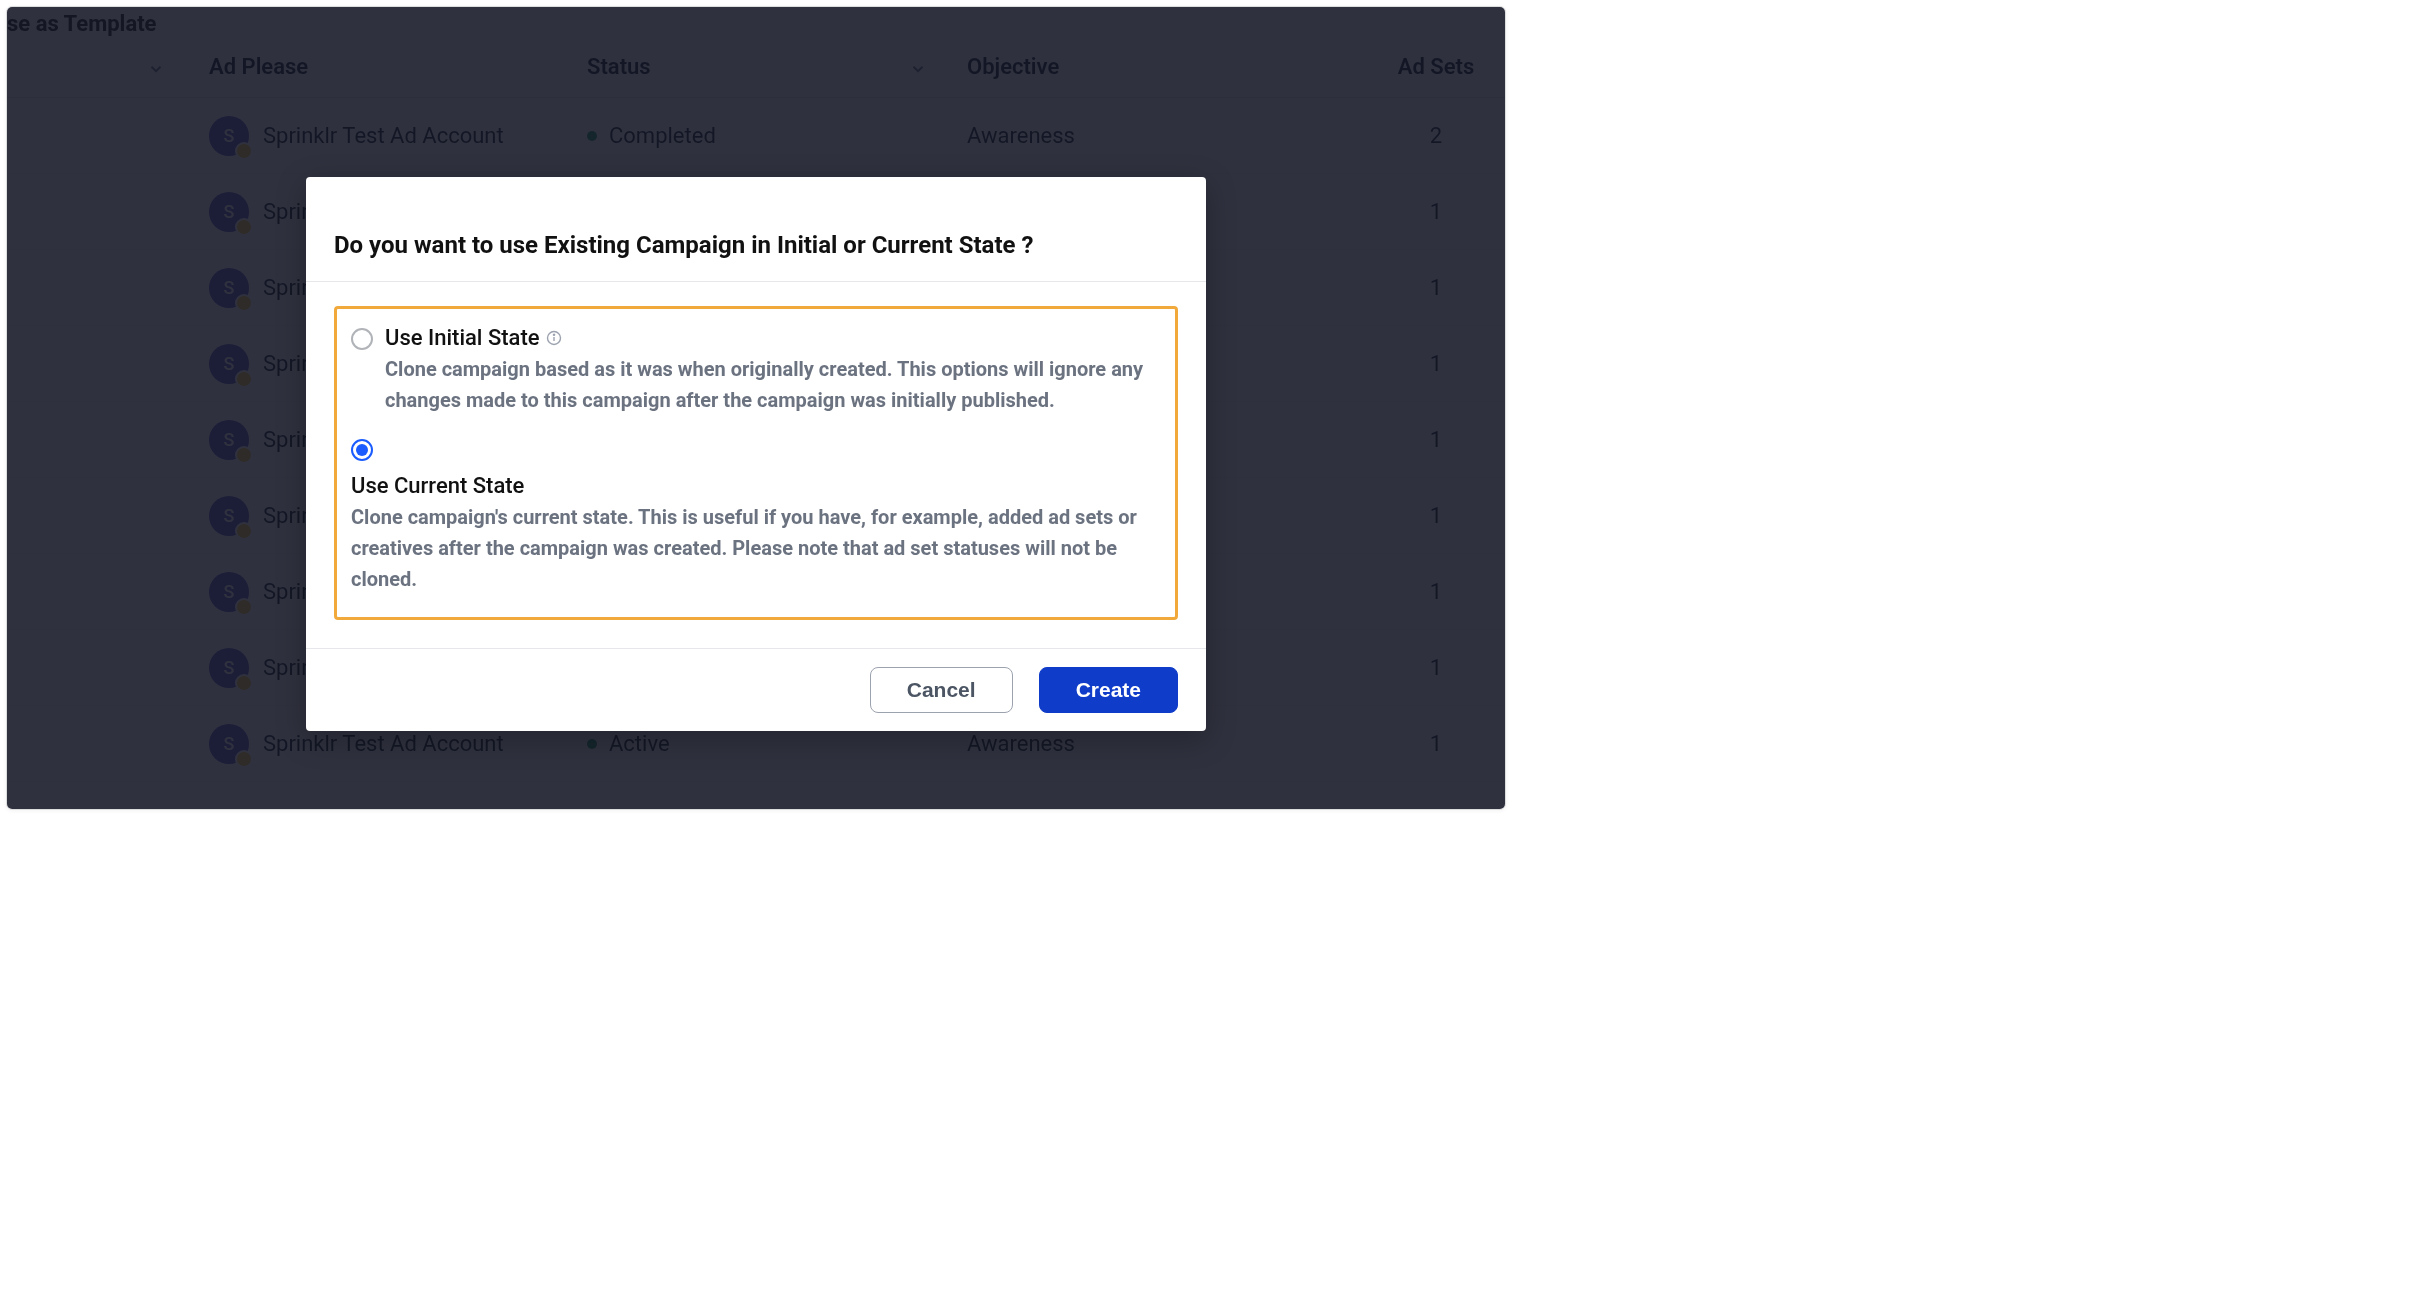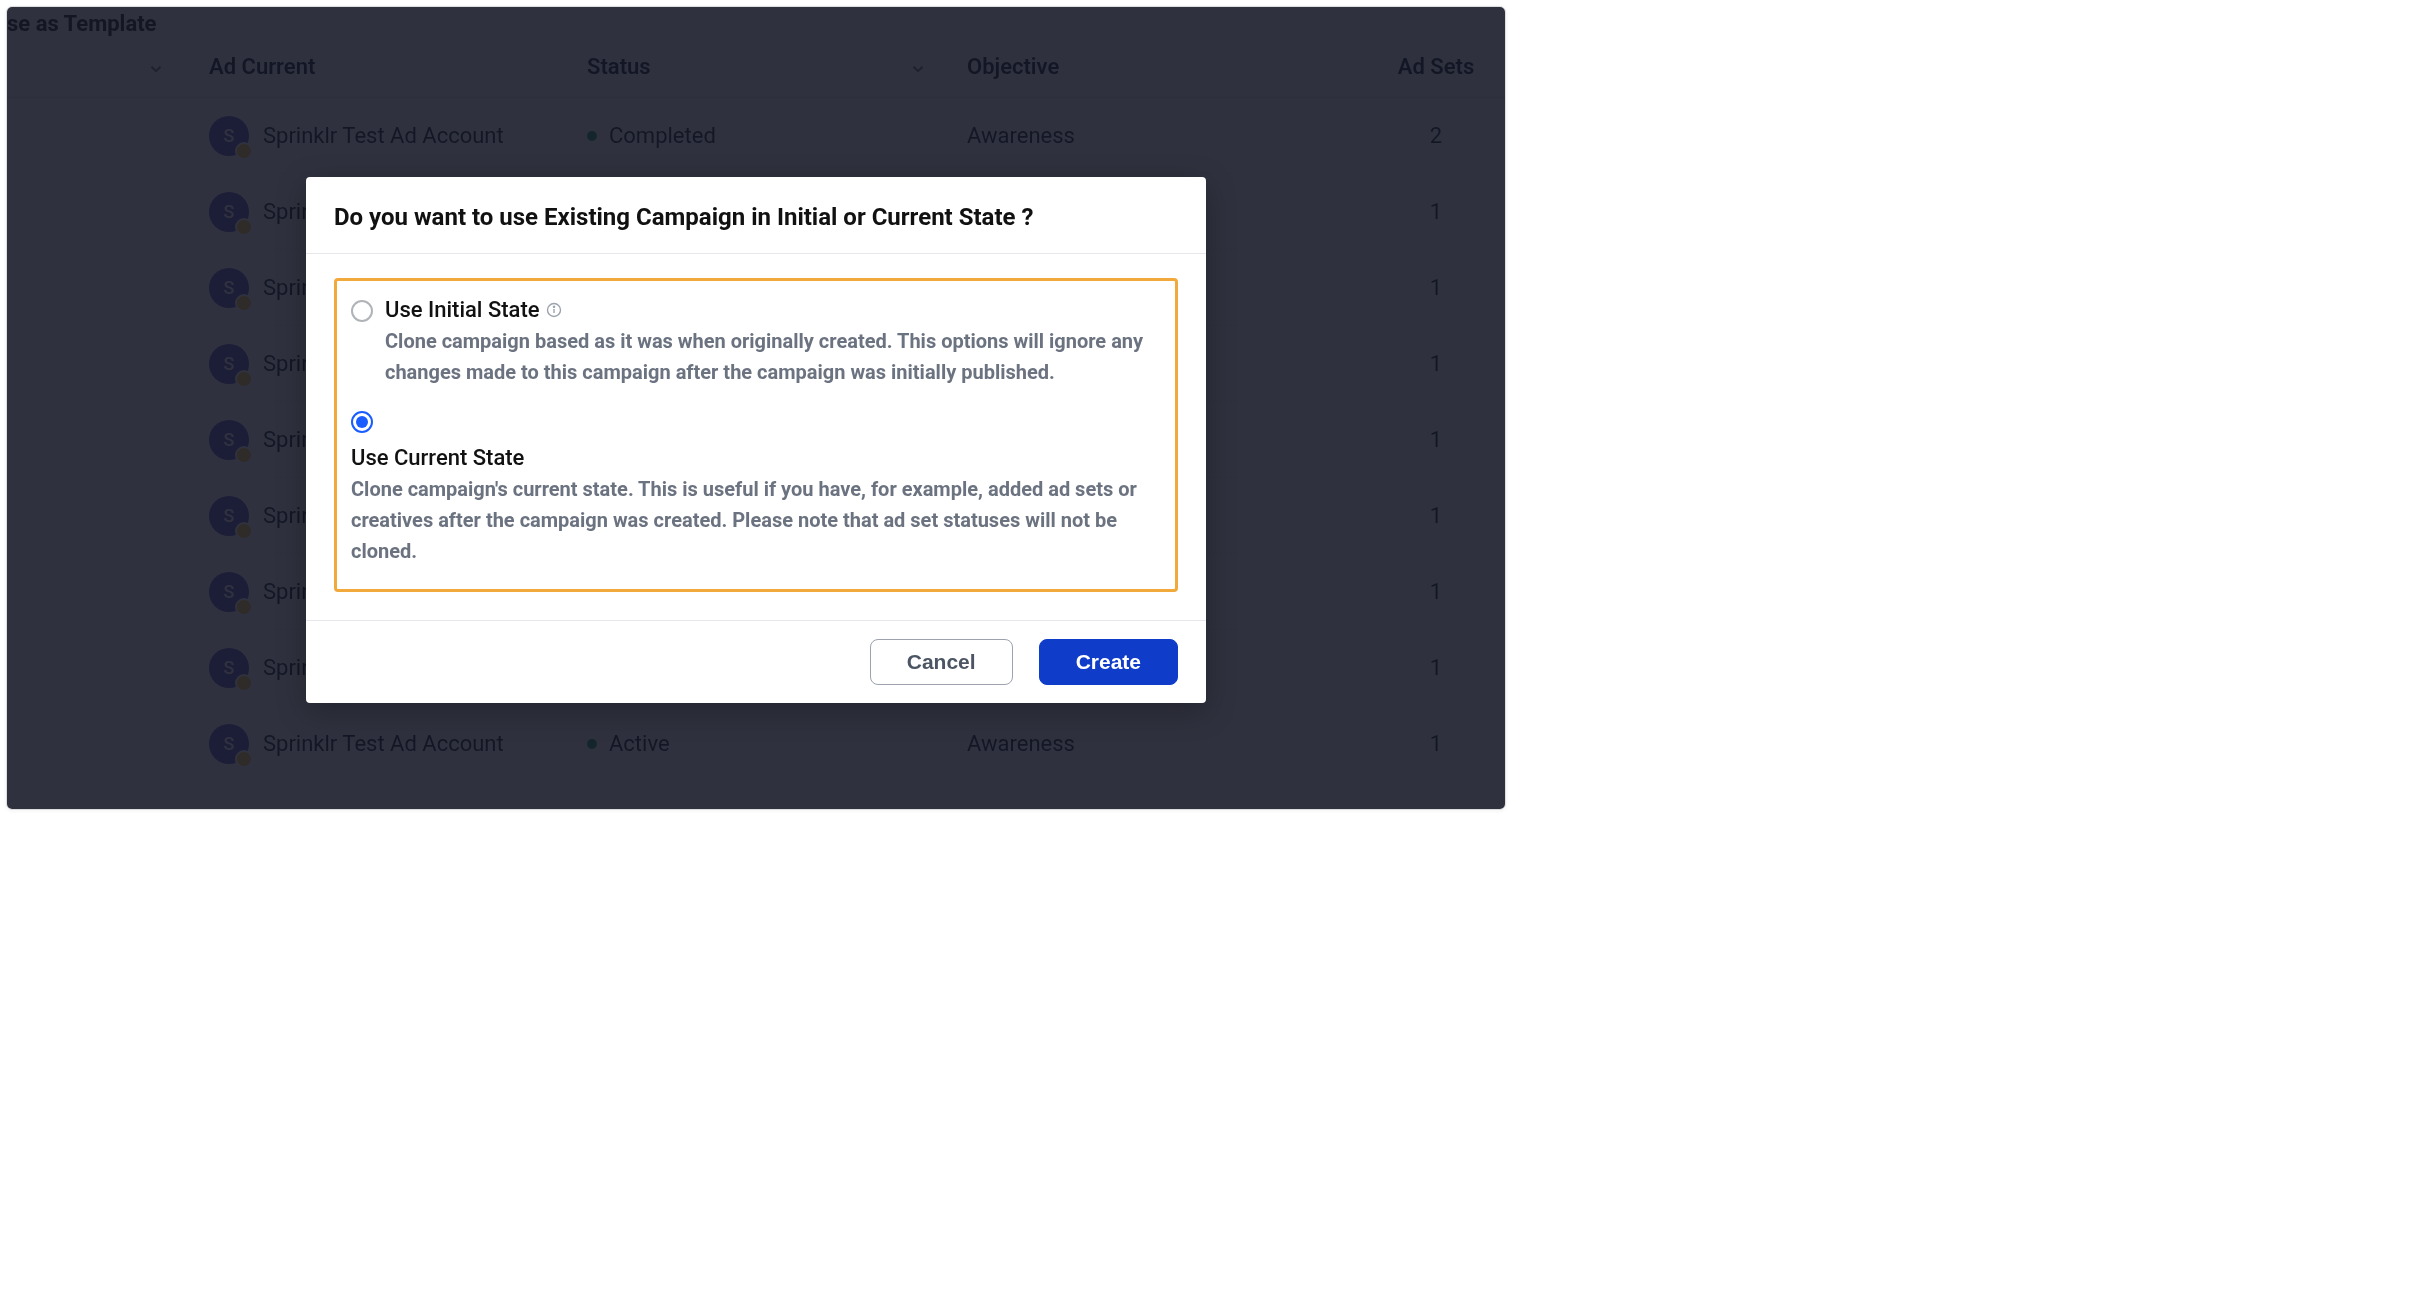--- a/index.html
+++ b/index.html
@@ -123,20 +123,21 @@
       box-shadow: 0 8px 30px rgba(0,0,0,0.25);
     }
     .modal-header {
       padding: 26px 28px 22px 28px;
       border-bottom: 1px solid #e5e7eb;
     }
     .modal-title {
       font-size: 24px;
       font-weight: 700;
       color: #111;
+      margin-top: 28px;
     }
     .modal-body {
       padding: 24px 28px 28px 28px;
       border-bottom: 1px solid #e5e7eb;
     }
     .highlight-box {
       border: 3px solid #f0a93a;
       border-radius: 4px;
       padding: 10px 14px 16px 14px;
     }
@@ -230,21 +231,21 @@
     <div class="truncated-text">se as Template</div>
 
     <div class="table-header">
       <div class="col-expand">
         <span class="chevron">
           <svg viewBox="0 0 24 24" fill="none" stroke="#6b7280" stroke-width="2.5">
               <polyline points="6 9 12 15 18 9"></polyline>
             </svg>
         </span>
       </div>
-      <div class="col-account">Ad Current</div>
+      <div class="col-account">Ad Please</div>
       <div class="col-status">
         <span>Status</span>
         <span class="chevron" style="margin-left:auto; margin-right:30px;">
           <svg viewBox="0 0 24 24" fill="none" stroke="#6b7280" stroke-width="2.5">
               <polyline points="6 9 12 15 18 9"></polyline>
             </svg>
         </span>
       </div>
       <div class="col-objective">Objective</div>
       <div class="col-adsets">Ad Sets</div>

